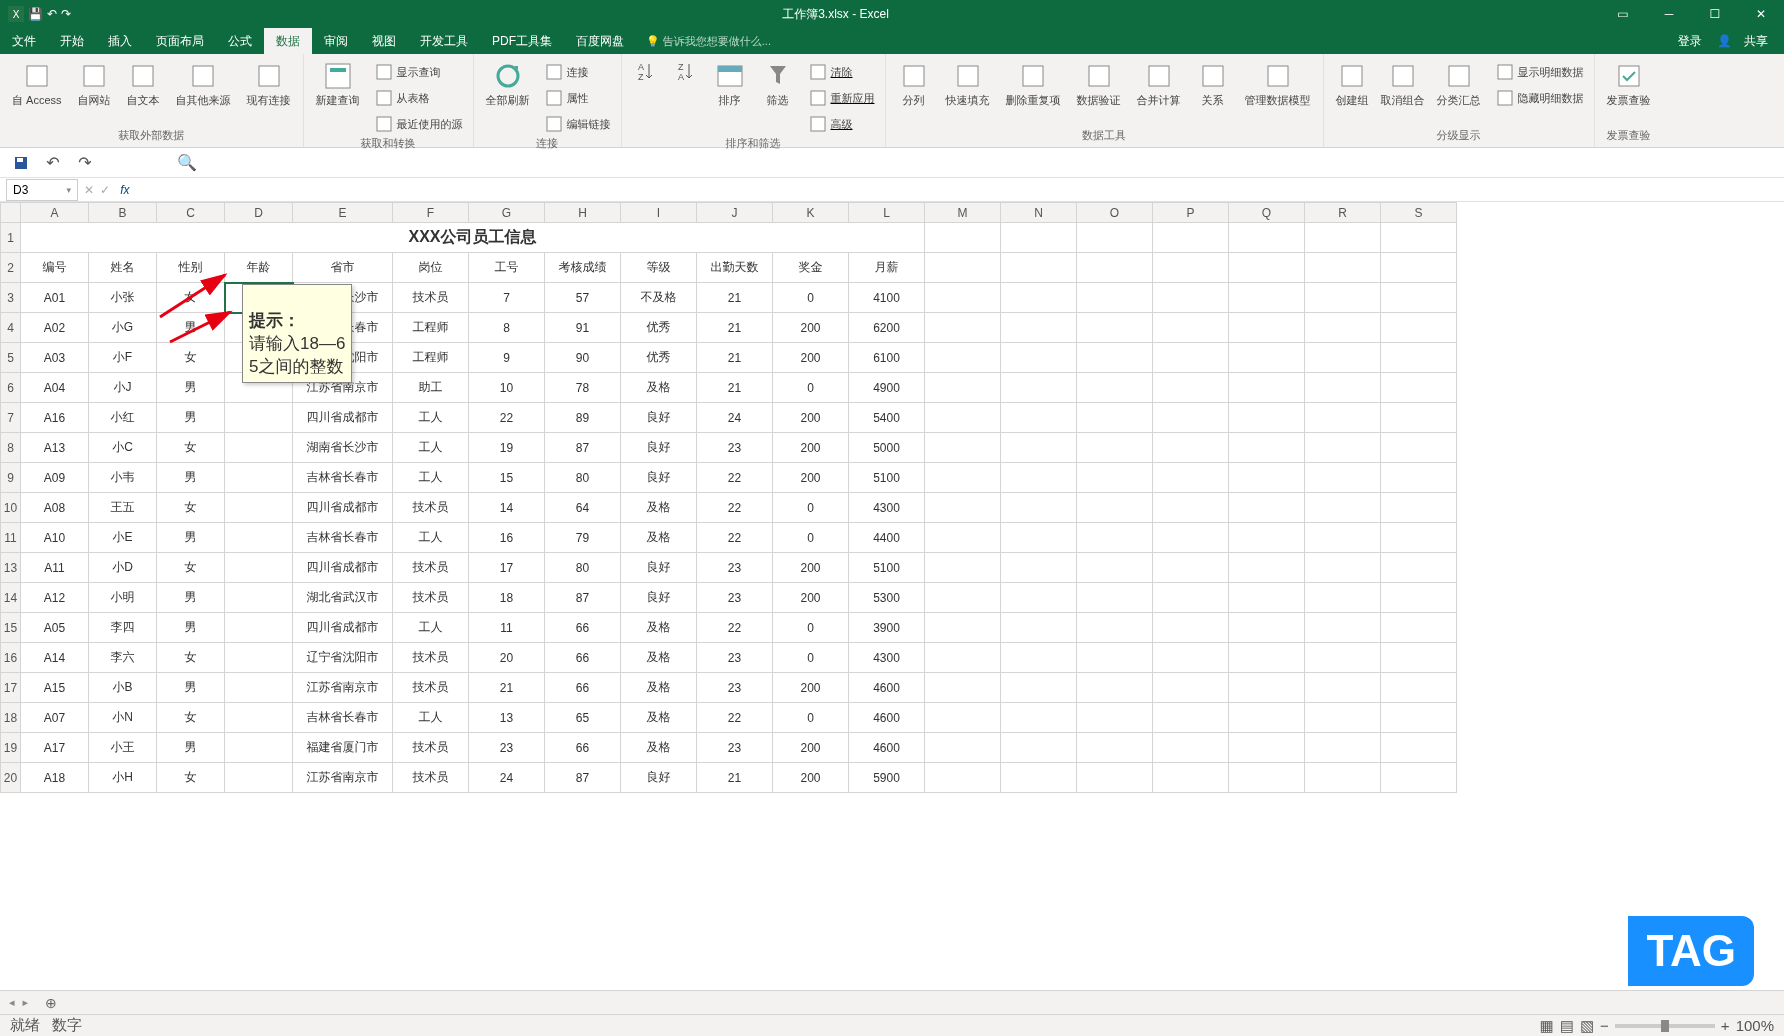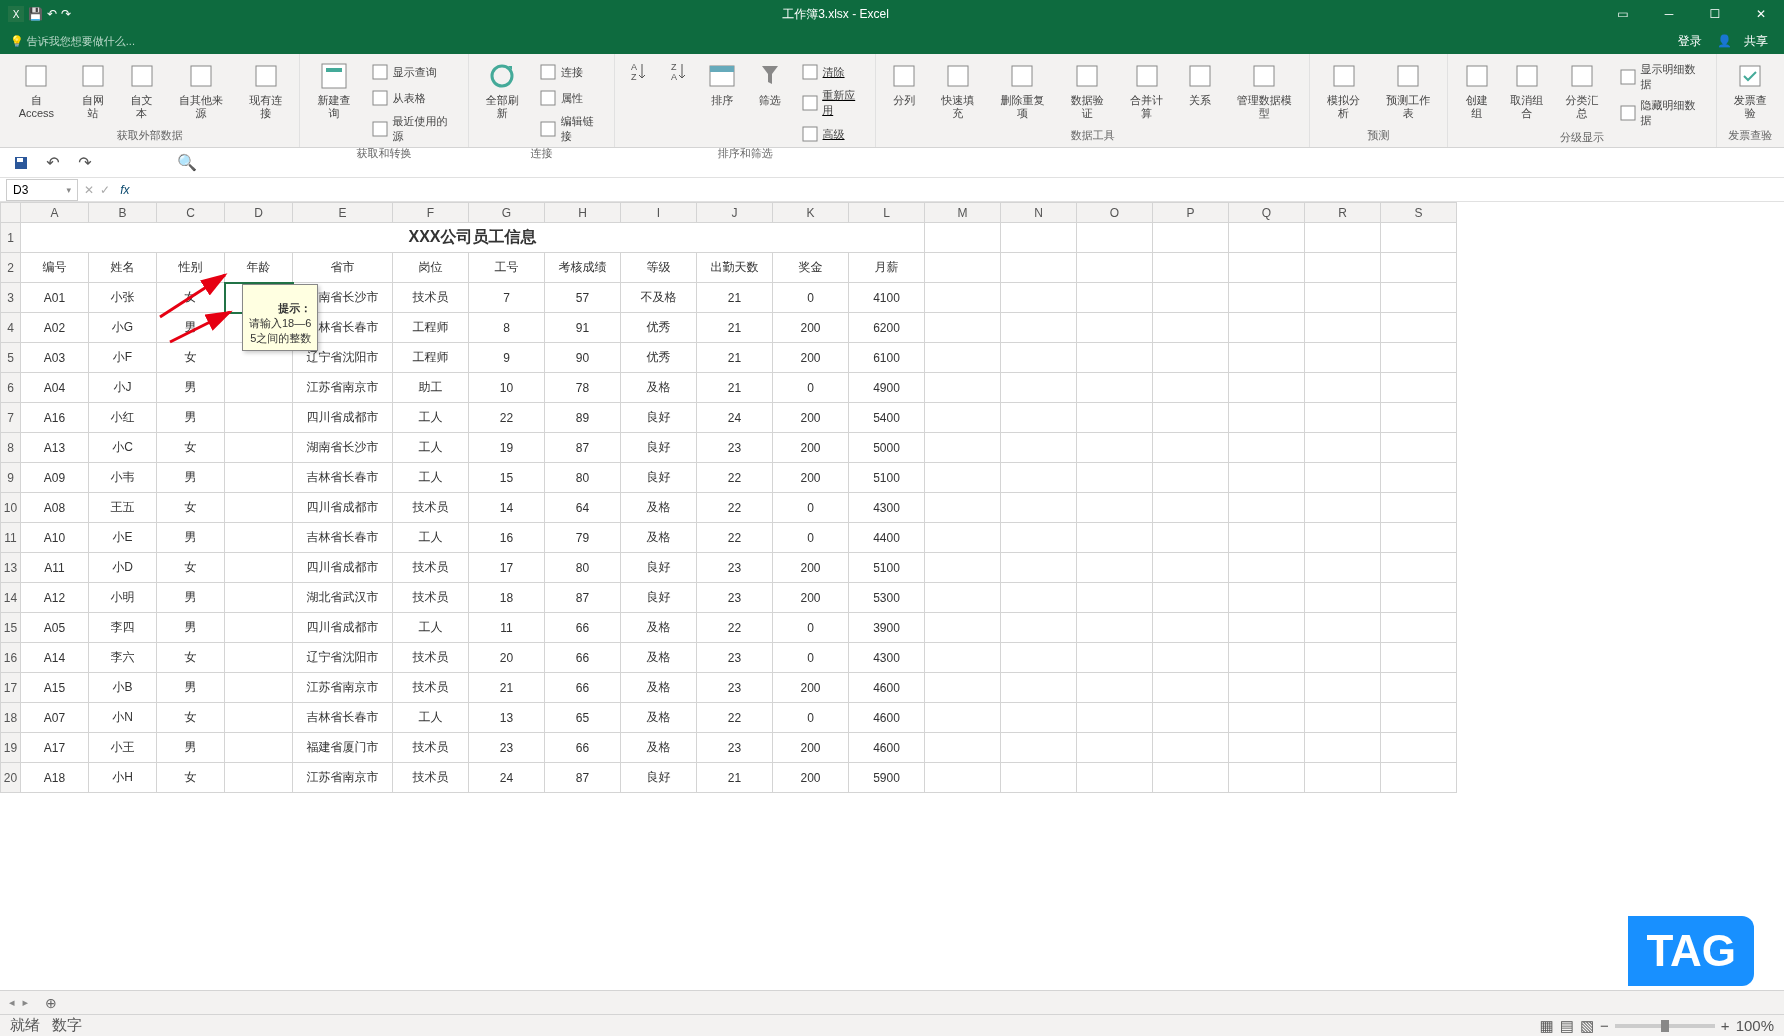--- a/index.html
+++ b/index.html
@@ -35,21 +35,21 @@
 .finput{flex:1;height:22px;border:none;padding:0 6px;}
 .grid-wrap{position:relative;height:calc(100vh - 28px - 26px - 94px - 30px - 24px - 24px - 22px);overflow:auto;background:#fff;}
 table.sheet{border-collapse:collapse;table-layout:fixed;}
 .sheet th,.sheet td{border:1px solid #d4d4d4;font-size:12px;text-align:center;height:30px;background:#fff;color:#333;}
 .sheet thead th{background:#f3f2f1;font-weight:normal;color:#555;height:20px;position:sticky;top:0;}
 .sheet tbody th{background:#f3f2f1;font-weight:normal;color:#555;width:20px;position:sticky;left:0;}
 .sheet thead th:first-child{width:20px;position:sticky;left:0;z-index:3;}
 .title-row td{font-weight:bold;font-size:16px;}
 .header-row td{font-weight:500;background:#fff;}
 .selectedcell{outline:2px solid #217346;outline-offset:-1px;position:relative;}
-.tooltip{position:absolute;background:#ffffe1;border:1px solid #888;padding:4px 6px;font-size:11px;color:#333;z-index:100;white-space:pre-line;text-align:right;box-shadow:2px 2px 4px rgba(0,0,0,.2);}
+.tooltip{position:absolute;background:#ffffe1;border:1px solid #888;padding:4px 6px;font-size:17px;color:#333;z-index:100;white-space:pre-line;text-align:left;box-shadow:2px 2px 4px rgba(0,0,0,.2);}
 .arrow-red{position:absolute;z-index:90;pointer-events:none;}
 .sheettabs{height:24px;background:#f3f2f1;border-top:1px solid #d4d4d4;display:flex;align-items:center;font-size:11px;}
 .sheettabs .nav{display:flex;padding:0 6px;gap:2px;color:#888;}
 .sheettabs .nav span{cursor:pointer;padding:0 3px;}
 .sheettabs .stab{padding:3px 12px;border-right:1px solid #ccc;background:#f3f2f1;cursor:pointer;}
 .sheettabs .stab.active{background:#fff;border-bottom:2px solid #217346;color:#217346;}
 .sheettabs .stab.orange{background:#ff9933;color:#fff;}
 .sheettabs .add{padding:0 8px;color:#666;cursor:pointer;font-size:14px;}
 .statusbar{height:22px;background:#f3f2f1;border-top:1px solid #d4d4d4;display:flex;align-items:center;font-size:15px;color:#555;padding:0 10px;}
 .statusbar .sbleft{display:flex;gap:12px;}
@@ -81,20 +81,33 @@
   <div class="center">工作簿3.xlsx - Excel</div>
   <div class="right">
     <div class="wbtn">▭</div>
     <div class="wbtn">─</div>
     <div class="wbtn">☐</div>
     <div class="wbtn close">✕</div>
   </div>
 </div>
 
 <div class="menubar">
+  <div id="menutabs" style="display:flex;">
+      <div class="tab">文件</div>
+      <div class="tab">开始</div>
+      <div class="tab">插入</div>
+      <div class="tab">页面布局</div>
+      <div class="tab">公式</div>
+      <div class="tab active">数据</div>
+      <div class="tab">审阅</div>
+      <div class="tab">视图</div>
+      <div class="tab">开发工具</div>
+      <div class="tab">PDF工具集</div>
+      <div class="tab">百度网盘</div>
+    </div>
   <span class="tell">💡 <span>告诉我您想要做什么...</span></span>
   <div class="right">
     <span>登录</span>
     <span>👤 <span>共享</span></span>
   </div>
 </div>
 
 <div class="ribbon">
   <div class="rgroup">
     <div class="top" id="ext-btns">
@@ -322,41 +335,20 @@
         <div class="rbtn big">
           <div class="ico">
             <svg width="28" height="28">
               <rect x="4" y="4" width="20" height="20" fill="#fff" stroke="#888"></rect>
             </svg>
           </div>
           <div class="lbl">管理数据模型</div>
         </div>
       </div>
     <div class="glabel">数据工具</div>
-  </div>
-  <div class="rgroup">
-    <div class="top" id="forecast-btns">
-        <div class="rbtn big">
-          <div class="ico">
-            <svg width="28" height="28">
-              <rect x="4" y="4" width="20" height="20" fill="#fff" stroke="#888"></rect>
-            </svg>
-          </div>
-          <div class="lbl">模拟分析</div>
-        </div>
-        <div class="rbtn big">
-          <div class="ico">
-            <svg width="28" height="28">
-              <rect x="4" y="4" width="20" height="20" fill="#fff" stroke="#888"></rect>
-            </svg>
-          </div>
-          <div class="lbl">预测工作表</div>
-        </div>
-      </div>
-    <div class="glabel">预测</div>
   </div>
   <div class="rgroup">
     <div class="top">
       <div id="outline-btns" style="display:flex;">
           <div class="rbtn big">
             <div class="ico">
               <svg width="28" height="28">
                 <rect x="4" y="4" width="20" height="20" fill="#fff" stroke="#888"></rect>
               </svg>
             </div>

